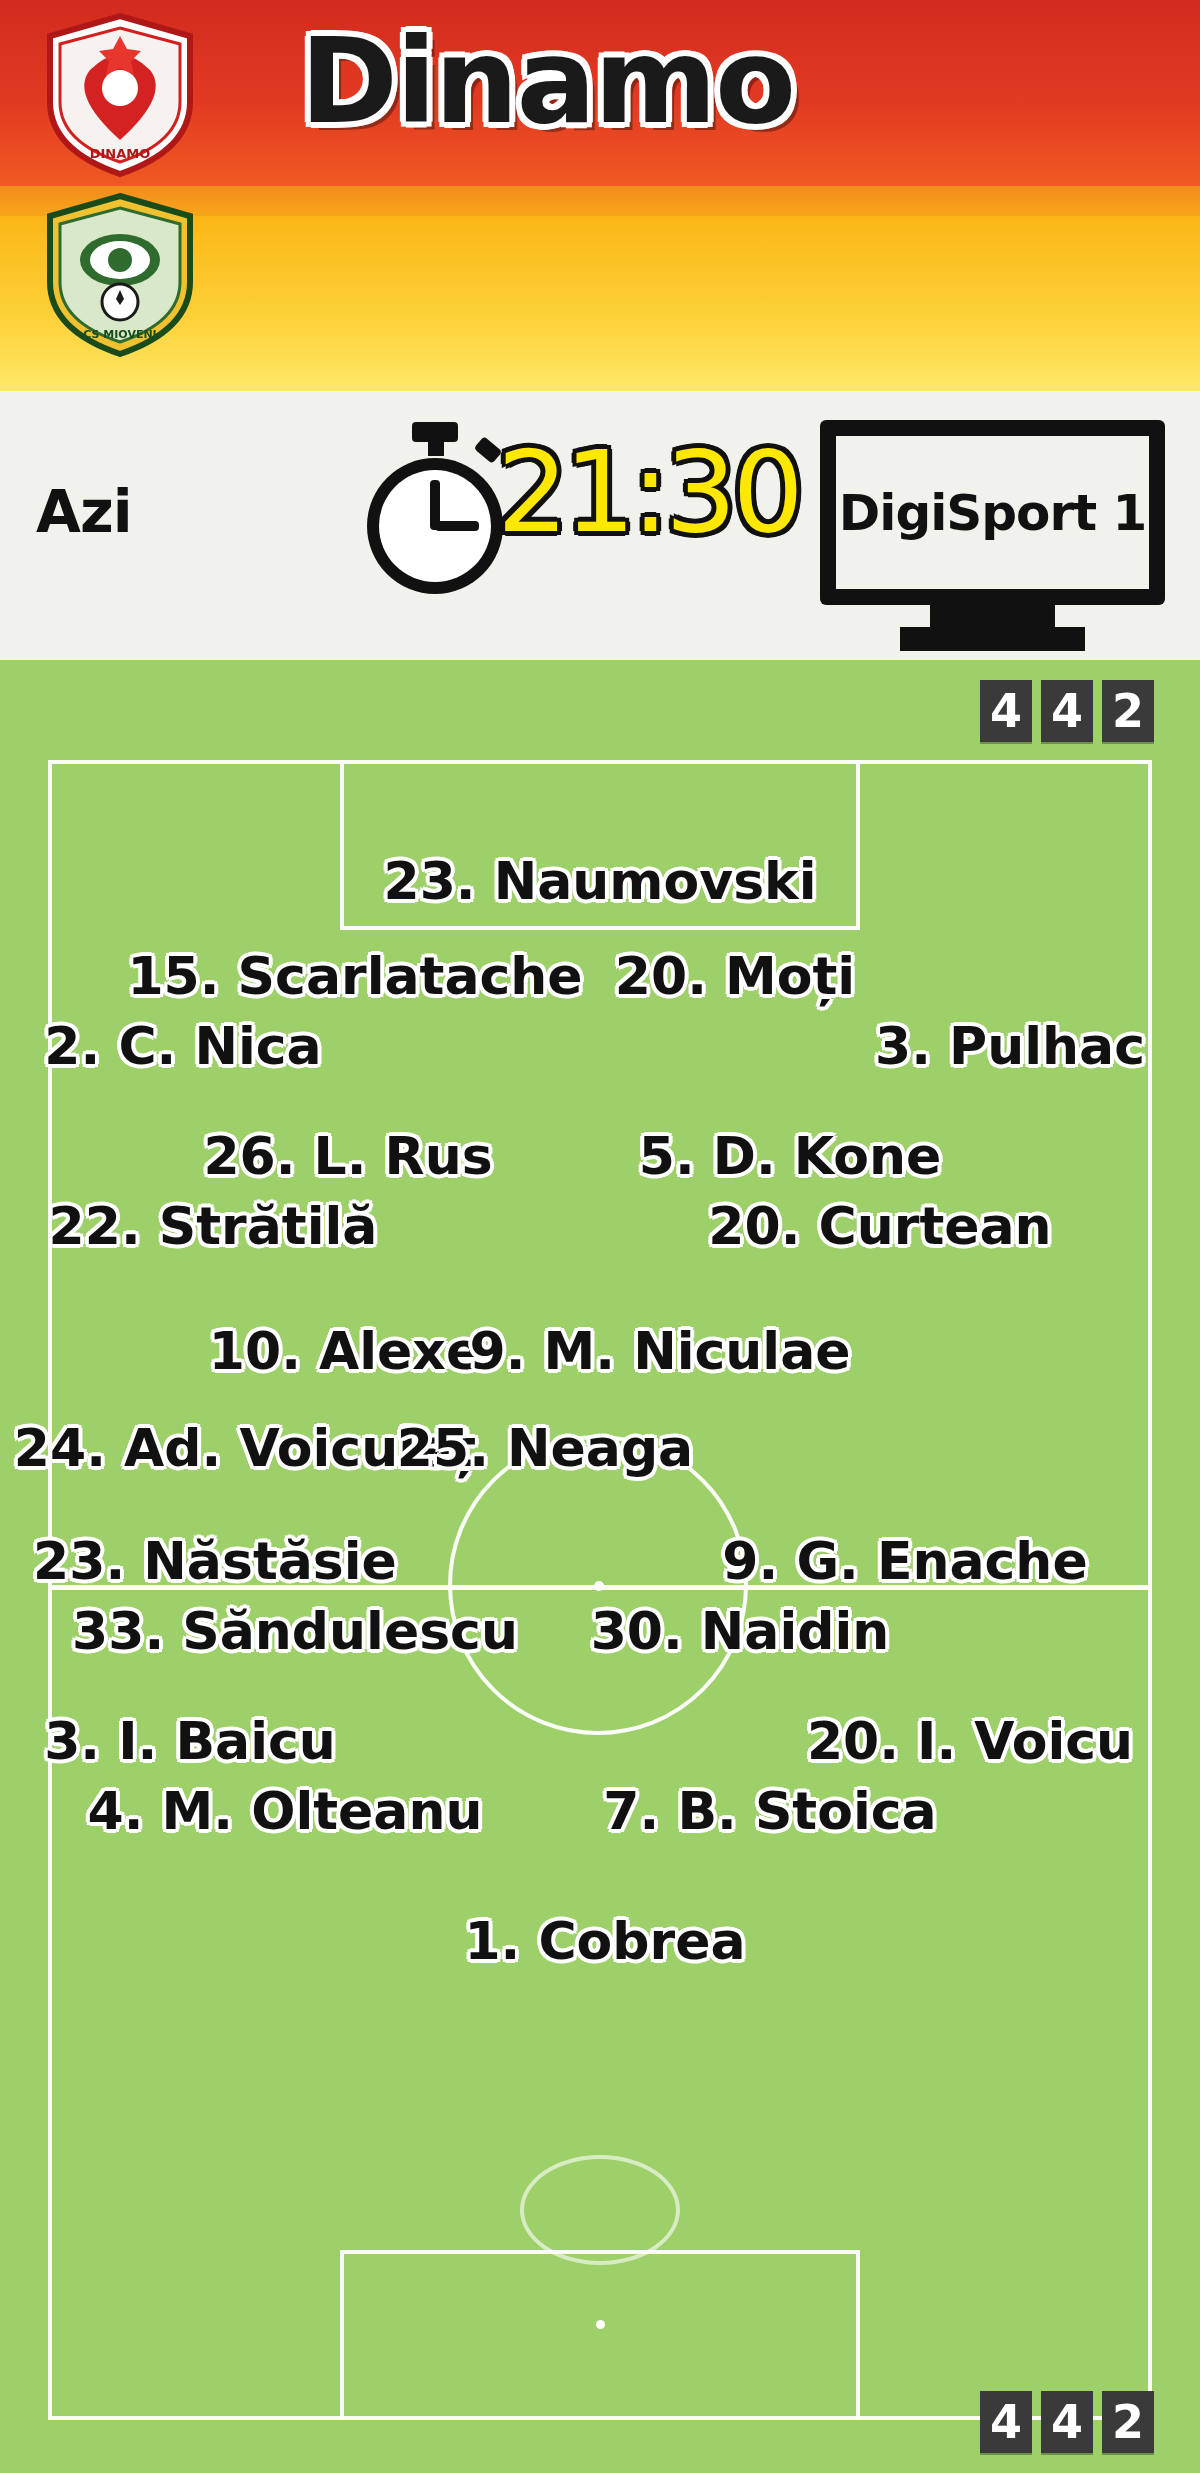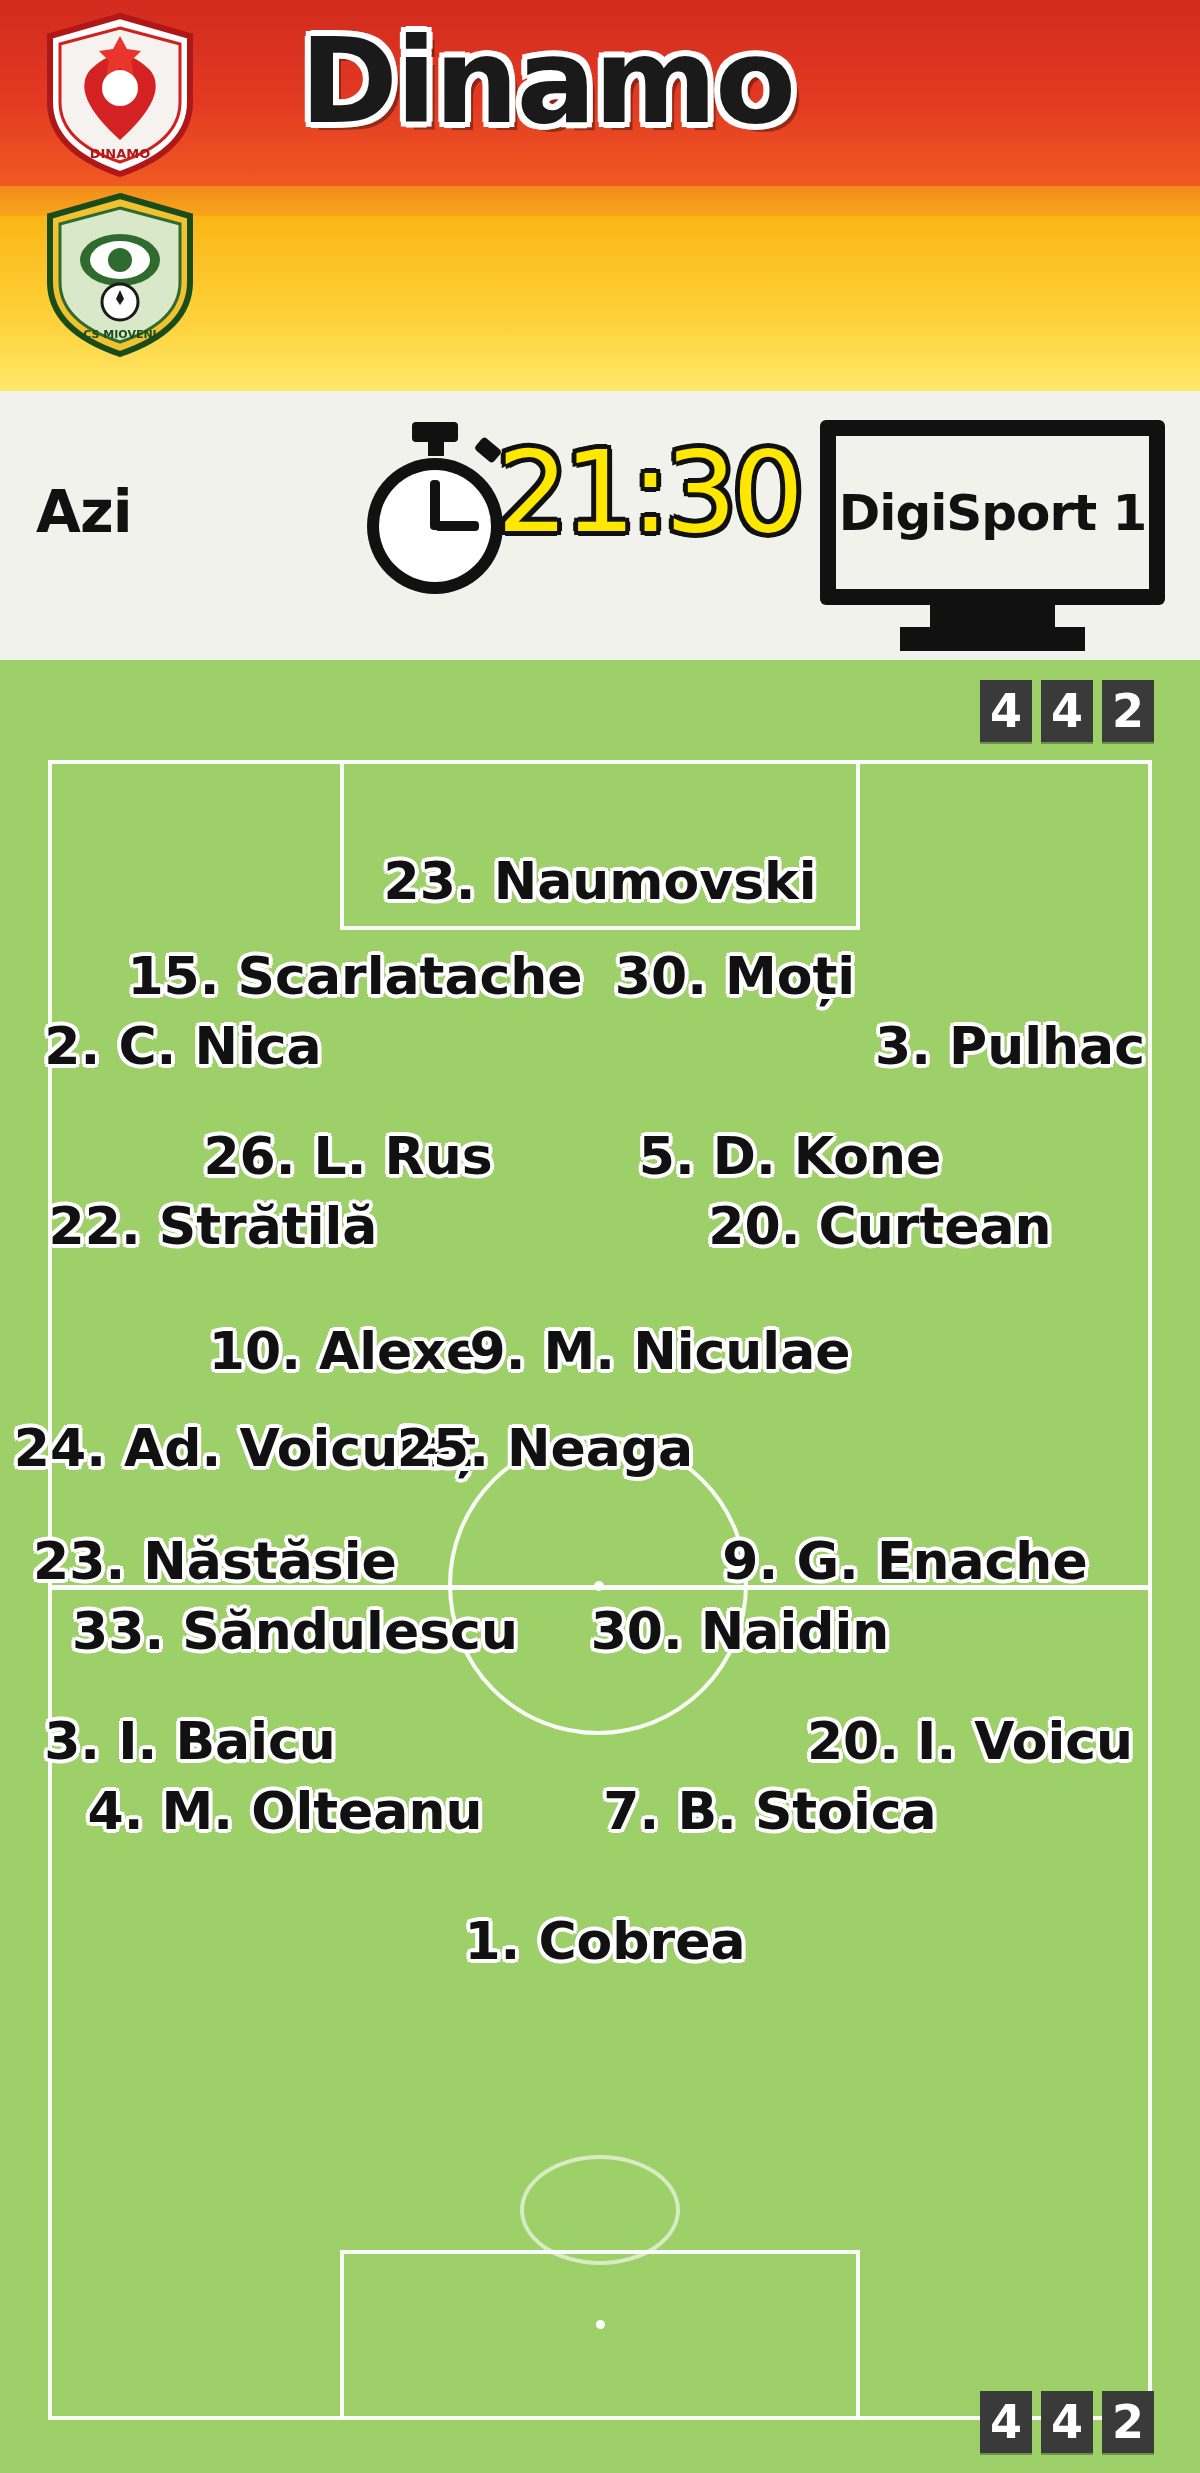--- a/index.html
+++ b/index.html
@@ -381,21 +381,21 @@
     </div>
     <div class="formation formation-bottom">
       <div class="digit">4</div>
       <div class="digit">4</div>
       <div class="digit">2</div>
     </div>
 
     <div id="home-players">
         <div class="player" style="top: 195px; left: 600px; transform: translateX(-50%);">23. Naumovski</div>
         <div class="player" style="top: 290px; left: 355px; transform: translateX(-50%);">15. Scarlatache</div>
-        <div class="player" style="top: 290px; left: 735px; transform: translateX(-50%);">30. Moți</div>
+        <div class="player" style="top: 290px; left: 735px; transform: translateX(-50%);">20. Moți</div>
         <div class="player" style="top: 360px; left: 183px; transform: translateX(-50%);">2. C. Nica</div>
         <div class="player" style="top: 360px; left: 1010px; transform: translateX(-50%);">3. Pulhac</div>
         <div class="player" style="top: 470px; left: 348px; transform: translateX(-50%);">26. L. Rus</div>
         <div class="player" style="top: 470px; left: 790px; transform: translateX(-50%);">5. D. Kone</div>
         <div class="player" style="top: 540px; left: 213px; transform: translateX(-50%);">22. Strătilă</div>
         <div class="player" style="top: 540px; left: 880px; transform: translateX(-50%);">20. Curtean</div>
         <div class="player" style="top: 665px; left: 345px; transform: translateX(-50%);">10. Alexe</div>
         <div class="player" style="top: 665px; left: 660px; transform: translateX(-50%);">9. M. Niculae</div>
       </div>
     <div id="away-players">

